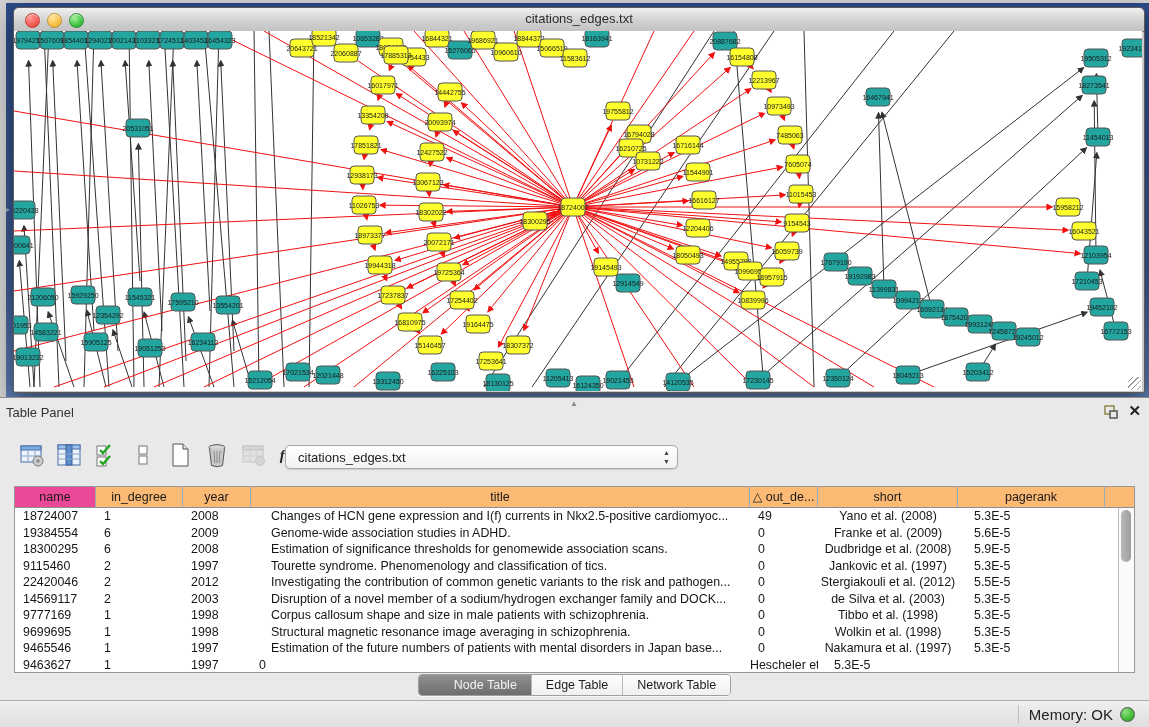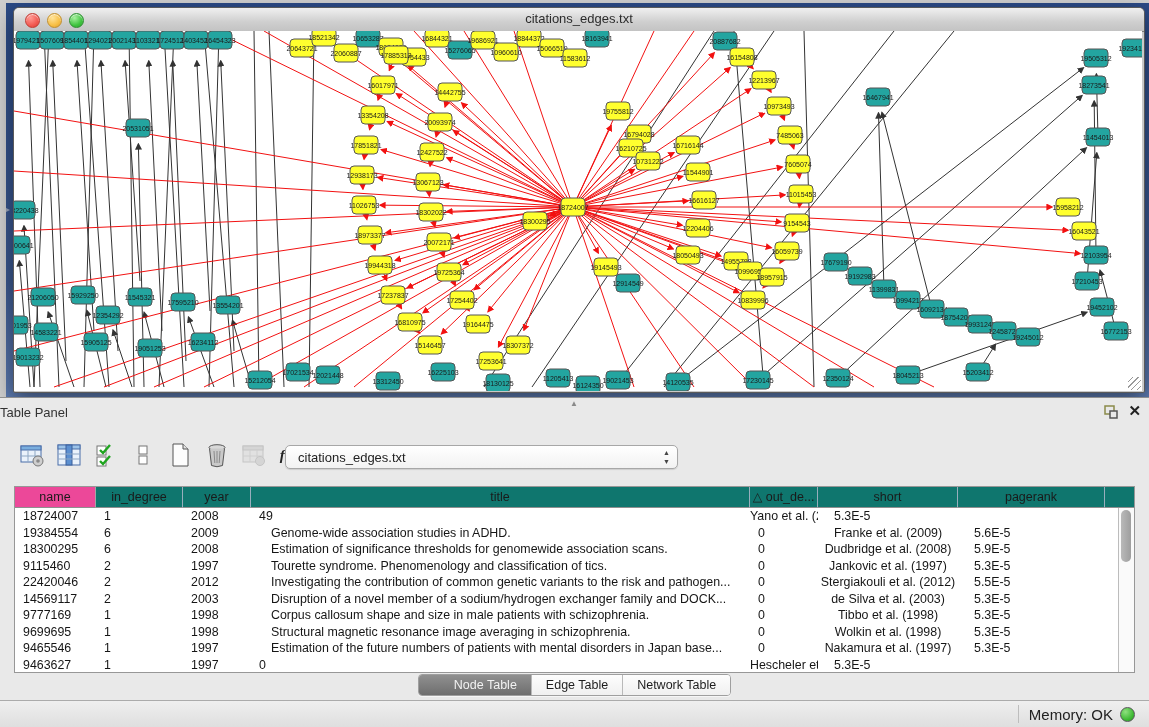--- a/index.html
+++ b/index.html
@@ -41,21 +41,21 @@
   .corner-grip{
     position:absolute;right:1px;bottom:1px;width:13px;height:13px;
     background:repeating-linear-gradient(135deg,transparent 0 3px,#9a9a9a 3px 4px);
   }
   
   .tpanel{
     position:absolute;left:0;top:397px;width:1149px;height:303px;
     background:#e9e9e9;border-top:1px solid #8f8f8f;
   }
   .tpanel-header{position:relative;height:28px;}
-  .tpanel-header .ptitle{font-size:13px;color:#333;line-height:29px;padding-left:0;}
+  .tpanel-header .ptitle{font-size:13px;color:#333;line-height:29px;padding-left:6px;}
   .panel-grip{position:absolute;left:570px;top:1px;color:#8a8a8a;font-size:8px;}
   .float-btn{position:absolute;right:30px;top:6px;width:18px;height:16px;cursor:pointer;}
   .close-btn{position:absolute;right:8px;top:4px;font-size:15px;font-weight:bold;color:#222;cursor:pointer;line-height:18px;}
   
   .ttoolbar{position:absolute;left:0;top:40px;width:1149px;height:38px;}
   .ticons{position:absolute;left:18px;top:3px;display:flex;align-items:center;gap:9px;}
   .ticon{width:28px;height:28px;display:flex;align-items:center;justify-content:center;cursor:pointer;}
   .ticon.disabled{opacity:.45;cursor:default;}
   .fx{font-family:"Liberation Serif",serif;font-style:italic;font-size:15px;color:#222;font-weight:bold;}
   .tselect{
@@ -66,21 +66,21 @@
   }
   .tselect .arrows{position:absolute;right:7px;top:2px;font-size:7px;color:#444;line-height:9px;text-align:center;}
   
   .twrap{
     position:absolute;left:14px;top:88px;width:1121px;height:187px;
     background:#fff;border:1px solid #979797;box-sizing:border-box;overflow:hidden;
   }
   .hrow,.trow{display:grid;grid-template-columns:81px 87px 68px 499px 68px 140px 147px 1fr;}
   .hrow{height:21px;}
   .hcell{
-    background:#0f766e;border-right:1px solid #97aebc;border-bottom:1px solid #8f8f8f;
+    background:#fdba74;border-right:1px solid #97aebc;border-bottom:1px solid #8f8f8f;
     font-size:12.5px;color:#1a1a1a;line-height:20px;text-align:center;
     white-space:nowrap;overflow:hidden;cursor:pointer;
   }
   .hcell.c0{background:#ec4899;border-right:1px solid #a5a5a5;}
   .hcell.cf{border-right:none;cursor:default;}
   .tbody{position:absolute;left:0;top:21px;right:15px;bottom:0;}
   .trow{height:16.5px;cursor:default;}
   .tcell{
     font-size:12.4px;color:#161616;line-height:16.5px;
     white-space:nowrap;overflow:hidden;padding-left:8px;
@@ -880,20 +880,21 @@
         <div class="hcell c4">△ out_de...</div>
         <div class="hcell c5">short</div>
         <div class="hcell c6">pagerank</div>
         <div class="hcell cf"></div>
       </div>
     <div class="tbody" id="table-body">
         <div class="trow">
           <div class="tcell c0">18724007</div>
           <div class="tcell c1">1</div>
           <div class="tcell c2">2008</div>
+          <div class="tcell c3">Changes of HCN gene expression and I(f) currents in Nkx2.5-positive cardiomyoc...</div>
           <div class="tcell c4">49</div>
           <div class="tcell c5">Yano et al. (2008)</div>
           <div class="tcell c6">5.3E-5</div>
           <div class="tcell"></div>
         </div>
         <div class="trow">
           <div class="tcell c0">19384554</div>
           <div class="tcell c1">6</div>
           <div class="tcell c2">2009</div>
           <div class="tcell c3">Genome-wide association studies in ADHD.</div>

